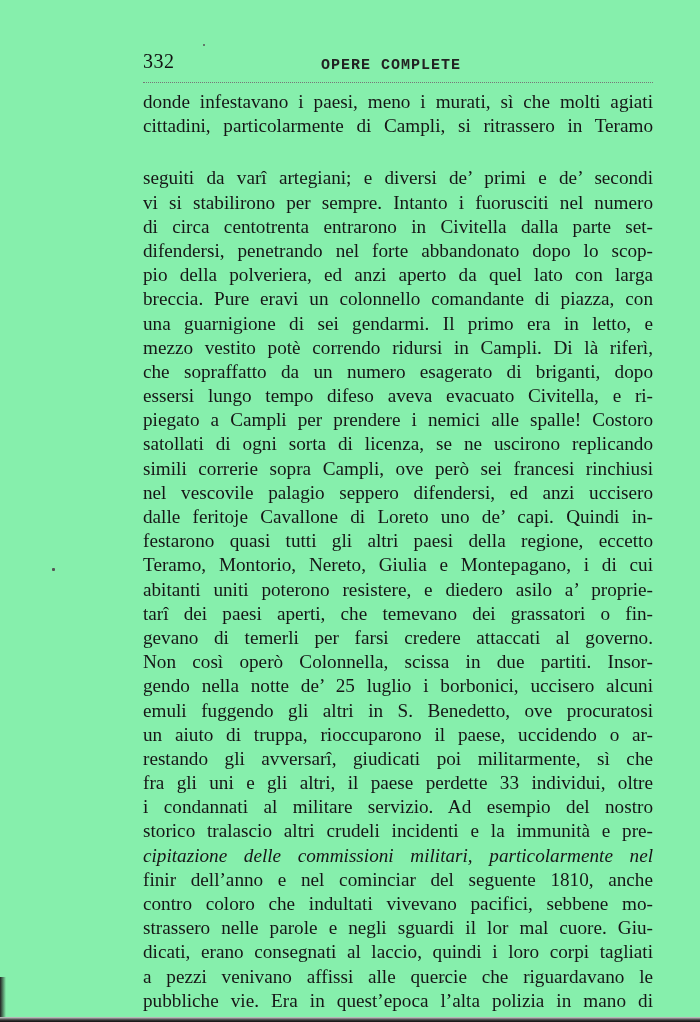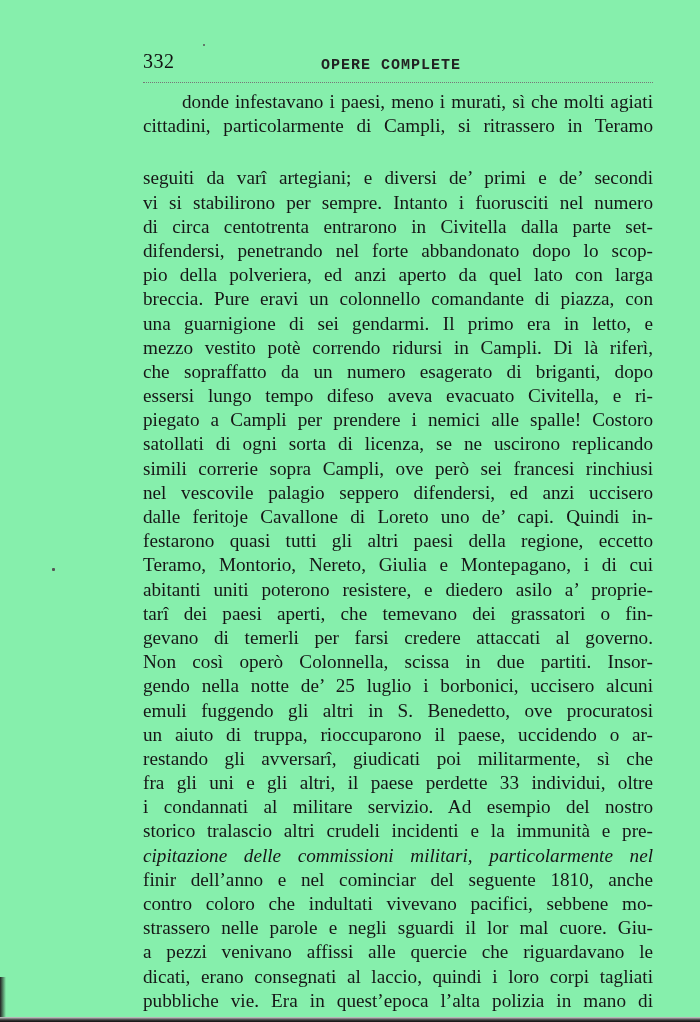--- a/index.html
+++ b/index.html
@@ -105,21 +105,21 @@
 <div class="page">
 
   <div class="running-head">
     <span class="page-number">332</span>
     <span class="running-title">OPERE COMPLETE</span>
   </div>
 
   <div class="head-rule"></div>
 
   <div class="body-text">
-    <div class="line" style="white-space: nowrap; display: block;"><span style="white-space: nowrap; margin-left: 39px;">donde infestavano i paesi, meno i murati, sì che molti agiati</span></div>
+    <div class="line" style="white-space: nowrap; display: block;"><span style="white-space: nowrap;">donde infestavano i paesi, meno i murati, sì che molti agiati</span></div>
     <div class="line" style="white-space: nowrap; display: block;"><span style="white-space: nowrap;">cittadini, particolarmente di Campli, si ritrassero in Teramo</span></div>
     <div class="line" style="white-space: nowrap; display: block; margin-top: 28px;"><span style="white-space: nowrap;">seguiti da varî artegiani; e diversi de’ primi e de’ secondi</span></div>
     <div class="line" style="white-space: nowrap; display: block;"><span style="white-space: nowrap;">vi si stabilirono per sempre. Intanto i fuorusciti nel numero</span></div>
     <div class="line" style="white-space: nowrap; display: block;"><span style="white-space: nowrap;">di circa centotrenta entrarono in Civitella dalla parte set-</span></div>
     <div class="line" style="white-space: nowrap; display: block;"><span style="white-space: nowrap;">difendersi, penetrando nel forte abbandonato dopo lo scop-</span></div>
     <div class="line" style="white-space: nowrap; display: block;"><span style="white-space: nowrap;">pio della polveriera, ed anzi aperto da quel lato con larga</span></div>
     <div class="line" style="white-space: nowrap; display: block;"><span style="white-space: nowrap;">breccia. Pure eravi un colonnello comandante di piazza, con</span></div>
     <div class="line" style="white-space: nowrap; display: block;"><span style="white-space: nowrap;">una guarnigione di sei gendarmi. Il primo era in letto, e</span></div>
     <div class="line" style="white-space: nowrap; display: block;"><span style="white-space: nowrap;">mezzo vestito potè correndo ridursi in Campli. Di là riferì,</span></div>
     <div class="line" style="white-space: nowrap; display: block;"><span style="white-space: nowrap;">che sopraffatto da un numero esagerato di briganti, dopo</span></div>
@@ -139,22 +139,22 @@
     <div class="line" style="white-space: nowrap; display: block;"><span style="white-space: nowrap;">emuli fuggendo gli altri in S. Benedetto, ove procuratosi</span></div>
     <div class="line" style="white-space: nowrap; display: block;"><span style="white-space: nowrap;">un aiuto di truppa, rioccuparono il paese, uccidendo o ar-</span></div>
     <div class="line" style="white-space: nowrap; display: block;"><span style="white-space: nowrap;">restando gli avversarî, giudicati poi militarmente, sì che</span></div>
     <div class="line" style="white-space: nowrap; display: block;"><span style="white-space: nowrap;">fra gli uni e gli altri, il paese perdette 33 individui, oltre</span></div>
     <div class="line" style="white-space: nowrap; display: block;"><span style="white-space: nowrap;">i condannati al militare servizio. Ad esempio del nostro</span></div>
     <div class="line" style="white-space: nowrap; display: block;"><span style="white-space: nowrap;">storico tralascio altri crudeli incidenti e la immunità e pre-</span></div>
     <div class="line" style="white-space: nowrap; display: block; font-style: italic;"><span style="white-space: nowrap;">cipitazione delle commissioni militari, particolarmente nel</span></div>
     <div class="line" style="white-space: nowrap; display: block;"><span style="white-space: nowrap;">finir dell’anno e nel cominciar del seguente 1810, anche</span></div>
     <div class="line" style="white-space: nowrap; display: block;"><span style="white-space: nowrap;">contro coloro che indultati vivevano pacifici, sebbene mo-</span></div>
     <div class="line" style="white-space: nowrap; display: block;"><span style="white-space: nowrap;">strassero nelle parole e negli sguardi il lor mal cuore. Giu-</span></div>
+    <div class="line" style="white-space: nowrap; display: block;"><span style="white-space: nowrap;">dicati, erano consegnati al laccio, quindi i loro corpi tagliati</span></div>
     <div class="line" style="white-space: nowrap; display: block;"><span style="white-space: nowrap;">a pezzi venivano affissi alle quercie che riguardavano le</span></div>
-    <div class="line" style="white-space: nowrap; display: block;"><span style="white-space: nowrap;">dicati, erano consegnati al laccio, quindi i loro corpi tagliati</span></div>
     <div class="line" style="white-space: nowrap; display: block;"><span style="white-space: nowrap;">pubbliche vie. Era in quest’epoca l’alta polizia in mano di</span></div>
     <div class="line last" style="white-space: nowrap; display: block;"><span style="white-space: nowrap;">un capo di battaglione del 10. di linea francese di cognome</span></div>
   </div>
 
   <span class="speck" style="left:203px;top:44px;"></span>
   <span class="speck" style="left:52px;top:568px;width:3px;height:3px;"></span>
   <span class="speck" style="left:442px;top:980px;"></span>
   <span class="speck" style="left:412px;top:956px;"></span>
 
   <div class="left-edge-shadow"></div>

